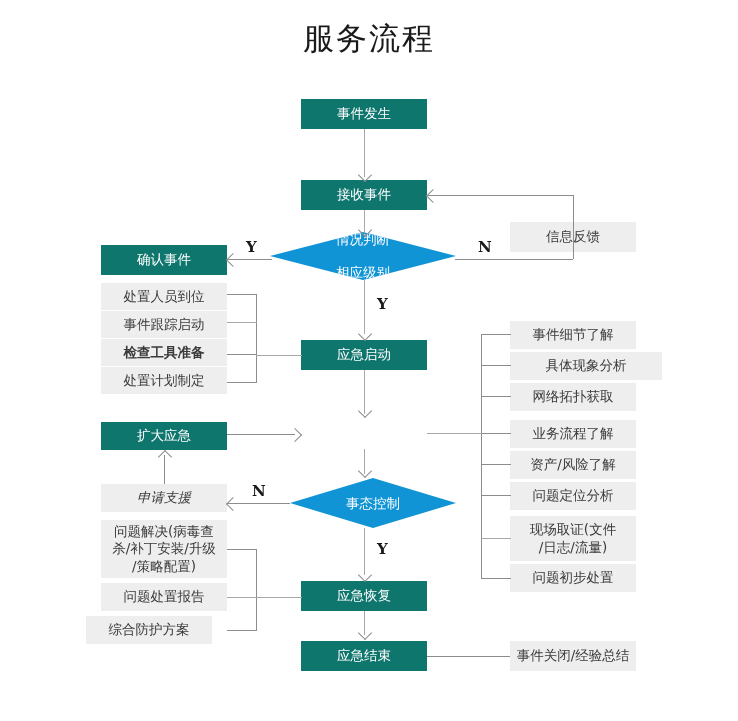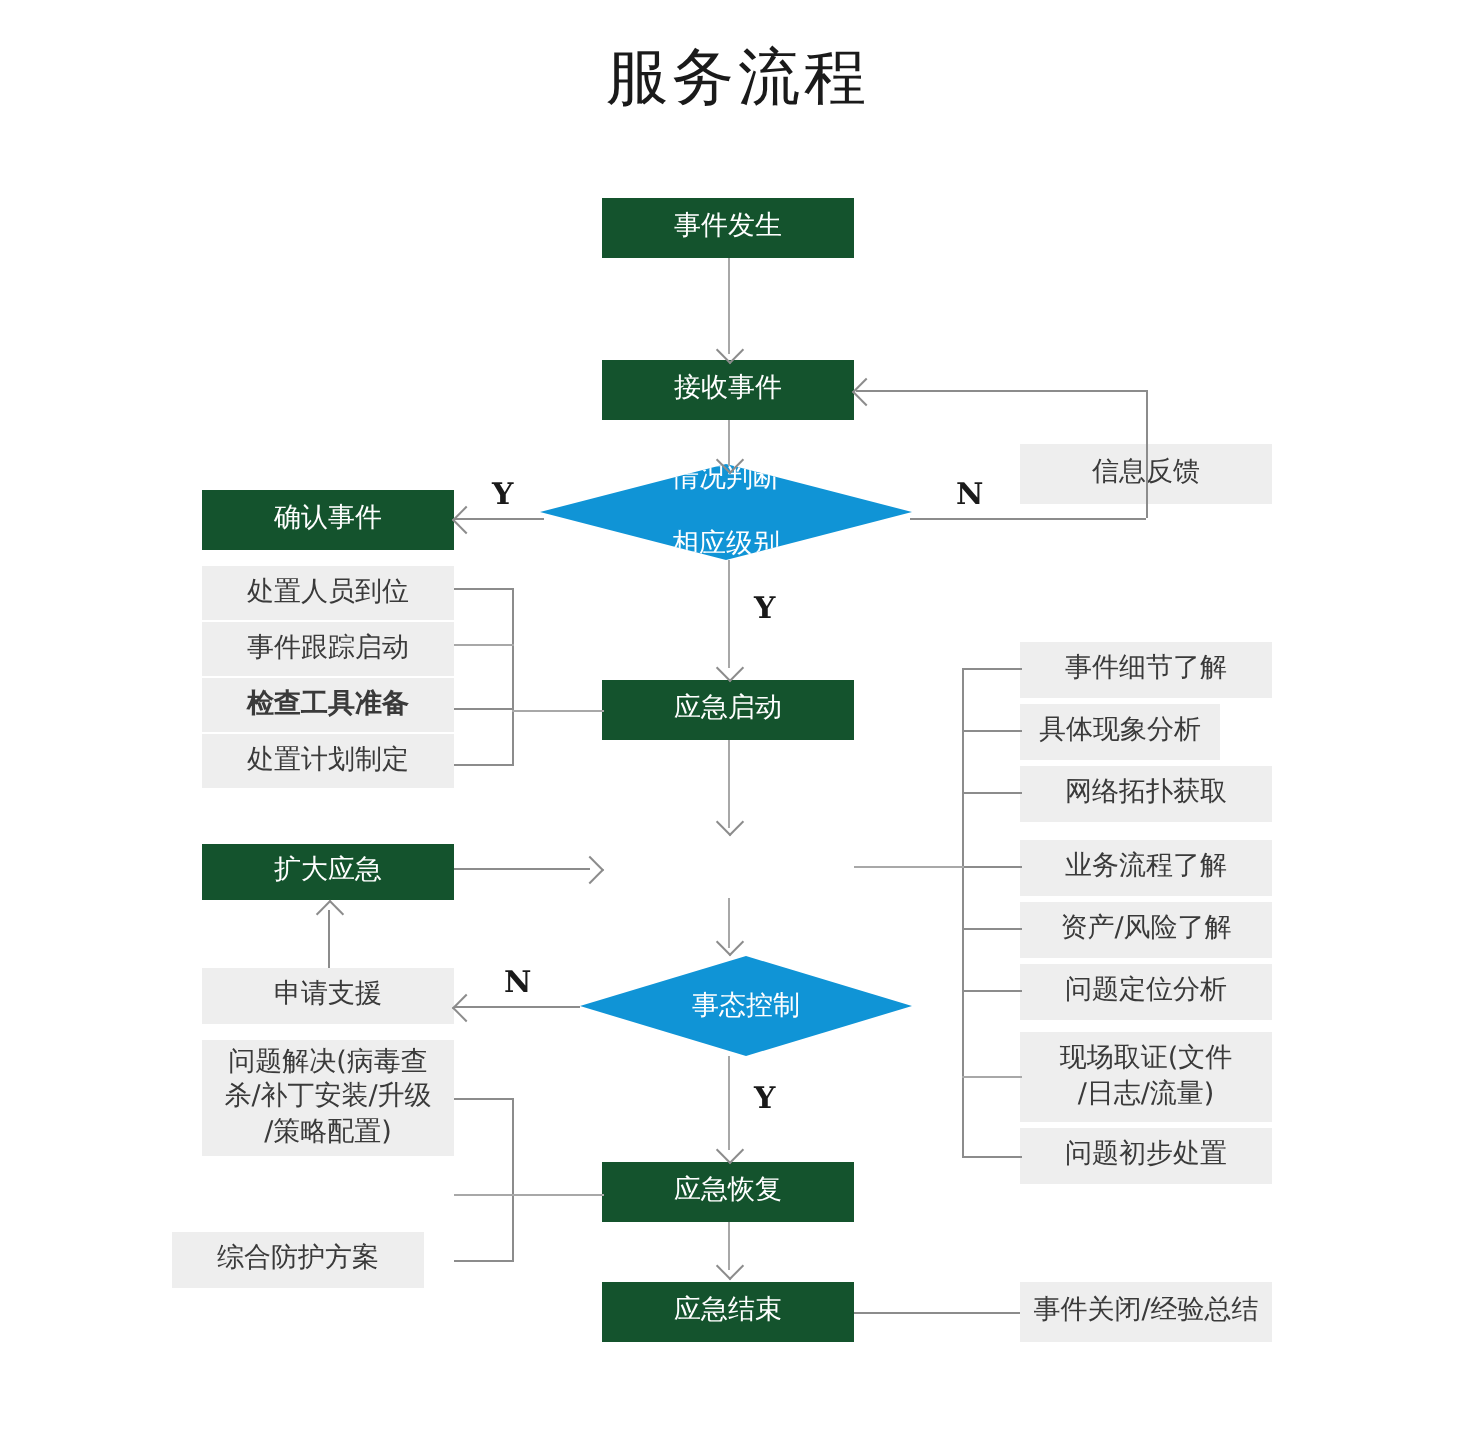--- a/index.html
+++ b/index.html
@@ -20,21 +20,21 @@
   }
 
   
   .node{
     position:absolute;box-sizing:border-box;
     display:flex;align-items:center;justify-content:center;
     text-align:center;line-height:1.28;
     font-size:13.5px;
     padding:2px 4px;
   }
-  .node.blue{background:#14532d;color:#ffffff;}
+  .node.blue{background:#0f766e;color:#ffffff;}
   .node.gray{background:#eeeeee;color:#3a3a3a;}
 
   
   .diamond{
     position:absolute;
     display:flex;align-items:center;justify-content:center;
     text-align:center;color:#ffffff;font-size:13.5px;line-height:1.25;
     background:#1094d6;
     clip-path:polygon(50% 0,100% 50%,50% 100%,0 50%);
   }
@@ -87,31 +87,32 @@
 
   <div class="node blue" style="left:101px;top:245px;width:126px;height:30px;">确认事件</div>
 
   <div class="node gray" style="left:101px;top:283px;width:126px;height:27px;">处置人员到位</div>
   <div class="node gray" style="left:101px;top:311px;width:126px;height:27px;">事件跟踪启动</div>
   <div class="node gray" style="left:101px;top:339px;width:126px;height:27px;font-weight:bold;">检查工具准备</div>
   <div class="node gray" style="left:101px;top:367px;width:126px;height:27px;">处置计划制定</div>
 
   <div class="node blue" style="left:101px;top:422px;width:126px;height:28px;">扩大应急</div>
 
-  <div class="node gray" style="left:101px;top:484px;width:126px;height:28px;">申请支援</div>
+  <div class="node gray" style="left:101px;top:484px;width:126px;height:28px;font-style:italic;">申请支援</div>
 
   <div class="node gray" style="left:101px;top:520px;width:126px;height:58px;white-space:pre-line;">问题解决(病毒查
 杀/补丁安装/升级
 /策略配置)</div>
+  <div class="node gray" style="left:101px;top:583px;width:126px;height:28px;">问题处置报告</div>
   <div class="node gray" style="left:86px;top:616px;width:126px;height:28px;">综合防护方案</div>
 
   <div class="node gray" style="left:510px;top:222px;width:126px;height:30px;">信息反馈</div>
 
   <div class="node gray" style="left:510px;top:321px;width:126px;height:28px;">事件细节了解</div>
-  <div class="node gray" style="left:510px;top:352px;width:100px;height:28px;">具体现象分析</div>
+  <div class="node gray" style="left:510px;top:352px;width:152px;height:28px;">具体现象分析</div>
   <div class="node gray" style="left:510px;top:383px;width:126px;height:28px;">网络拓扑获取</div>
   <div class="node gray" style="left:510px;top:420px;width:126px;height:28px;">业务流程了解</div>
   <div class="node gray" style="left:510px;top:451px;width:126px;height:28px;">资产/风险了解</div>
   <div class="node gray" style="left:510px;top:482px;width:126px;height:28px;">问题定位分析</div>
   <div class="node gray" style="left:510px;top:516px;width:126px;height:45px;white-space:pre-line;">现场取证(文件
 /日志/流量)</div>
   <div class="node gray" style="left:510px;top:564px;width:126px;height:28px;">问题初步处置</div>
 
   <div class="node gray" style="left:510px;top:641px;width:126px;height:30px;">事件关闭/经验总结</div>
 

